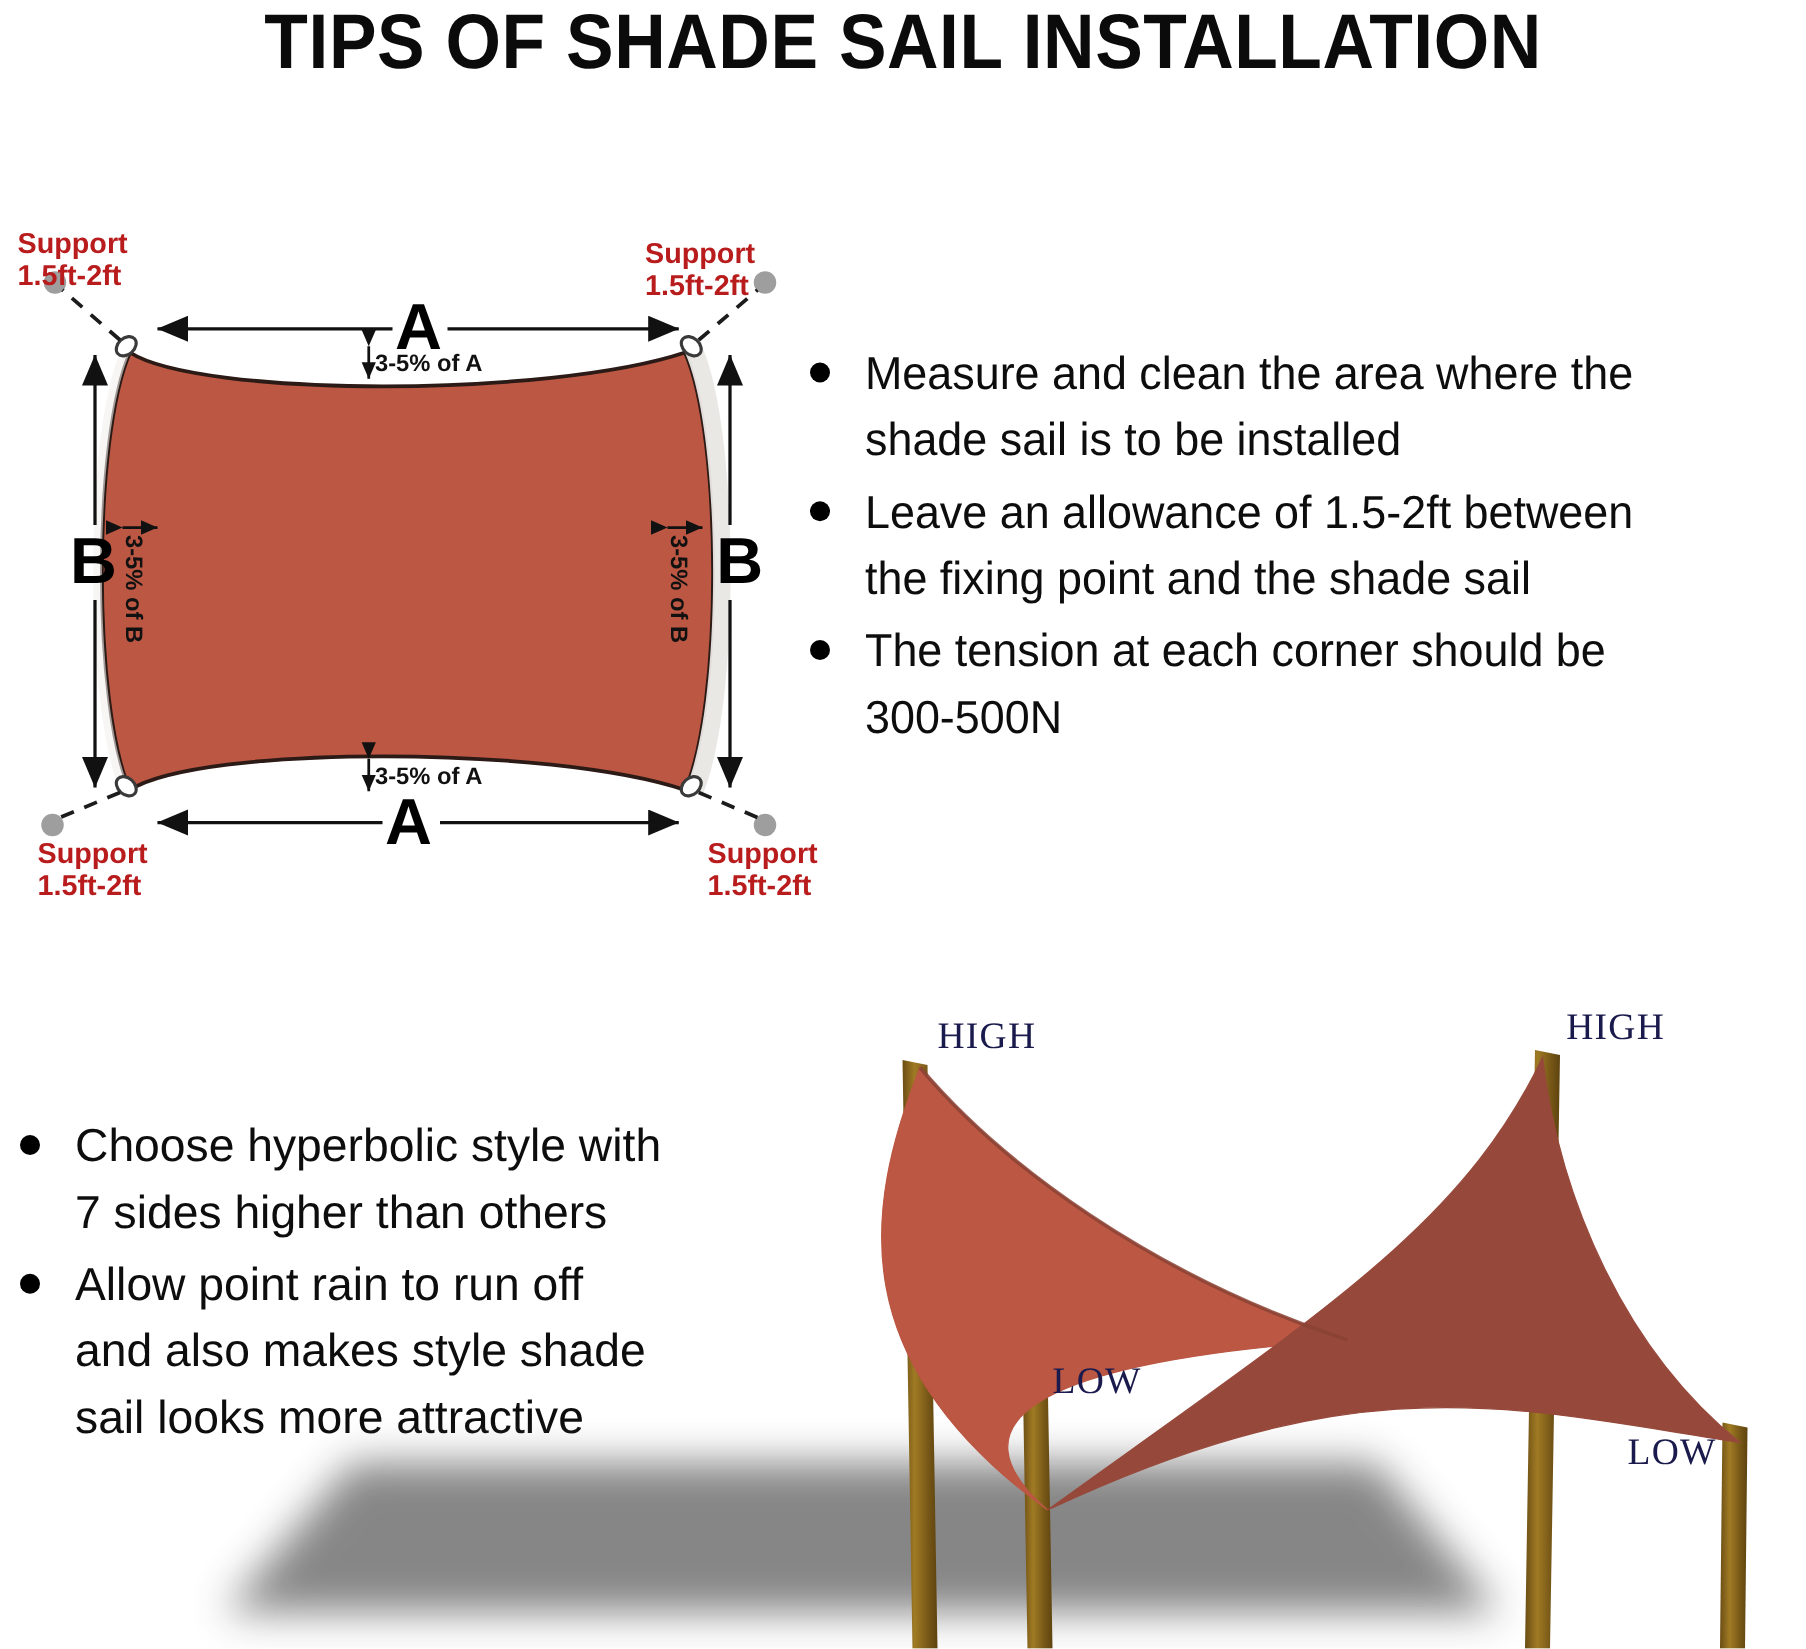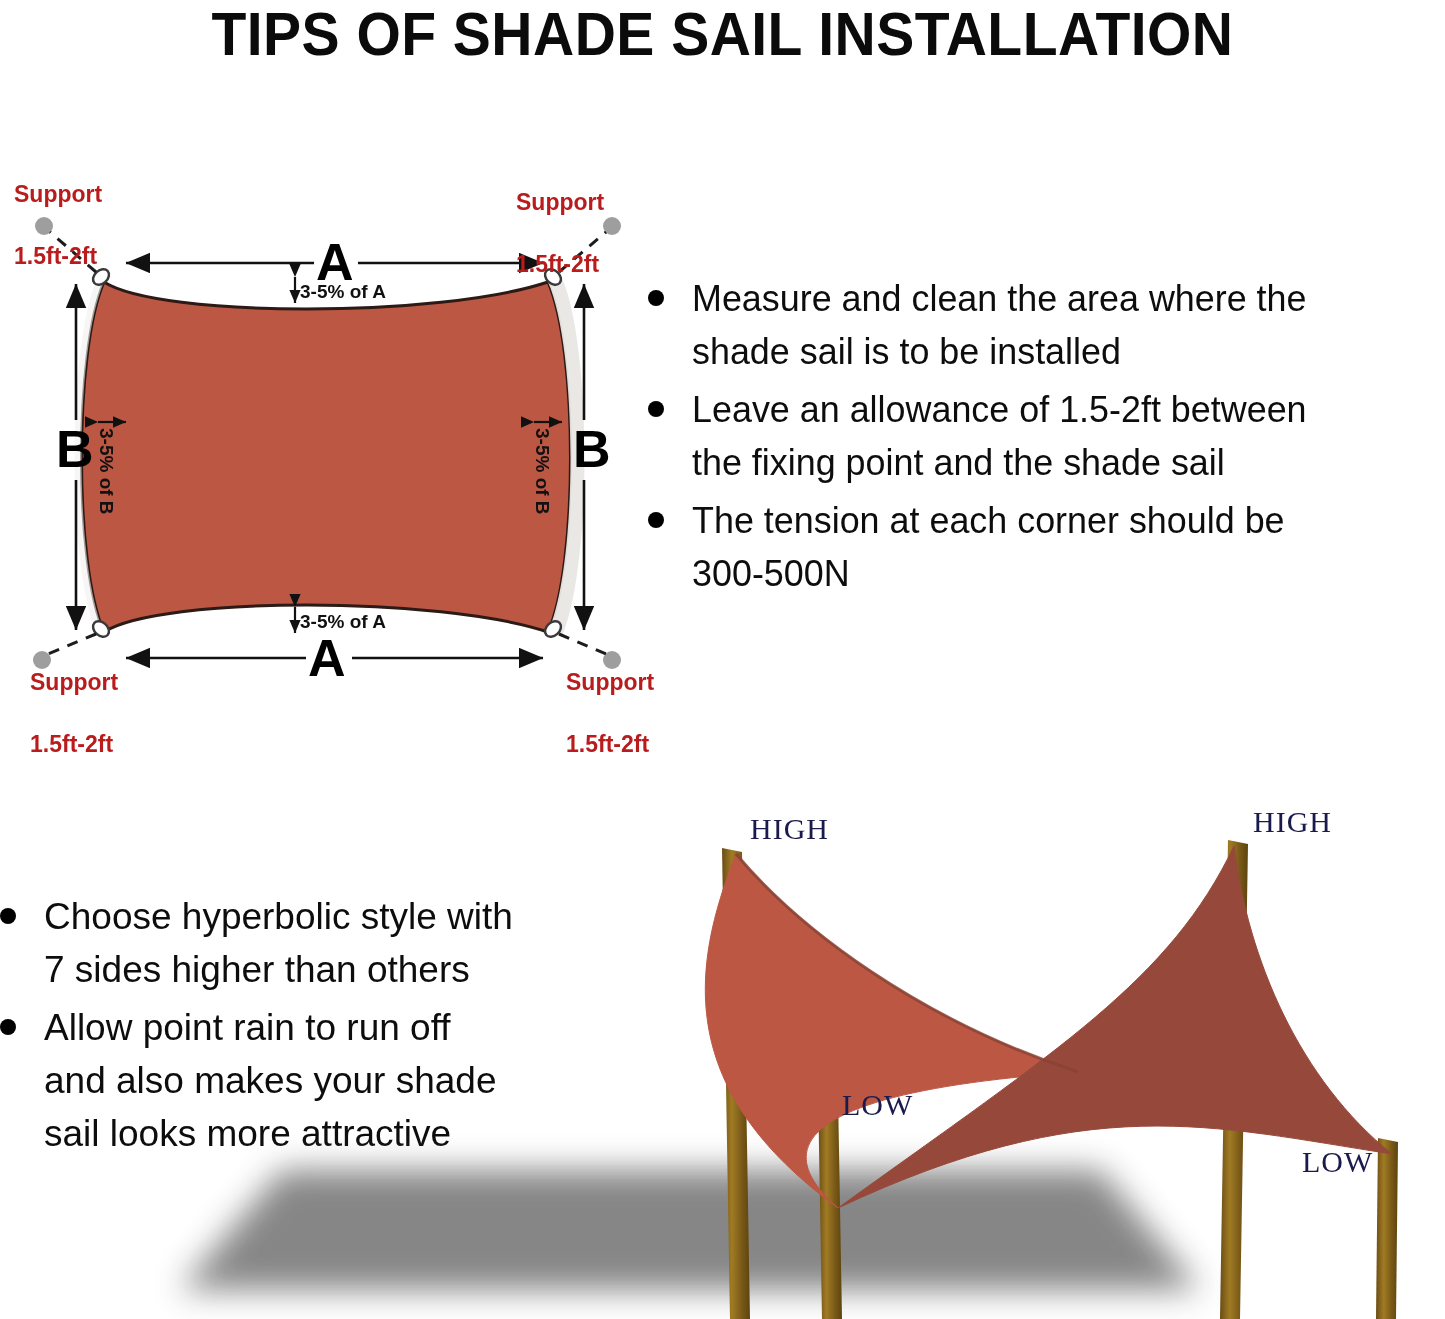--- a/index.html
+++ b/index.html
@@ -36,21 +36,21 @@
   
   .support-label {
     position: absolute;
     font-family: "Liberation Sans", sans-serif;
     font-size: 23px;
     font-weight: 600;
     color: #b91c1c;
     line-height: 1.12;
     white-space: nowrap;
   }
-  .support-label .l2 { display: block; margin-top: 36px; }
+  .support-label .l2 { display: block; }
 
   .dim-letter {
     position: absolute;
     font-family: "Liberation Sans", sans-serif;
     font-weight: 700;
     font-size: 52px;
     color: #000;
     line-height: 1;
   }
   .pct-label {
@@ -95,21 +95,21 @@
   #tips-right .bullet-item {
     font-size: 37px;
     line-height: 53px;
     margin-bottom: 5px;
     padding-left: 44px;
   }
   #tips-right .bullet-item .dot { top: 18px; }
   #tips-right .txt { transform: scaleX(0.97); transform-origin: left center; }
 
   
-  #tips-bottom { left: 0; top: 890px; width: 620px; }
+  #tips-bottom { left: 16px; top: 890px; width: 620px; }
   #tips-bottom .bullet-item {
     font-size: 37px;
     line-height: 53px;
     margin-bottom: 5px;
     padding-left: 44px;
   }
   #tips-bottom .bullet-item .dot { top: 18px; }
 
   
   .hl-label {
@@ -260,21 +260,21 @@
 
   <ul class="bullet-list" id="tips-bottom">
     <li class="bullet-item">
       <span class="dot"></span>
       <span class="txt">Choose hyperbolic style with</span>
       <span class="txt">7 sides higher than others</span>
     </li>
     <li class="bullet-item">
       <span class="dot"></span>
       <span class="txt">Allow point rain to run off</span>
-      <span class="txt">and also makes your shade</span>
+      <span class="txt">and also makes style shade</span>
       <span class="txt">sail looks more attractive</span>
     </li>
   </ul>
 
   <svg class="svg-layer" style="top:760px;" width="1445" height="559" viewBox="0 0 1445 559" aria-hidden="true">
 
     <defs>
       <linearGradient id="woodGrad" x1="0" y1="0" x2="1" y2="0">
         <stop offset="0%" stop-color="#6B4D14"></stop>
         <stop offset="35%" stop-color="#A07B24"></stop>

